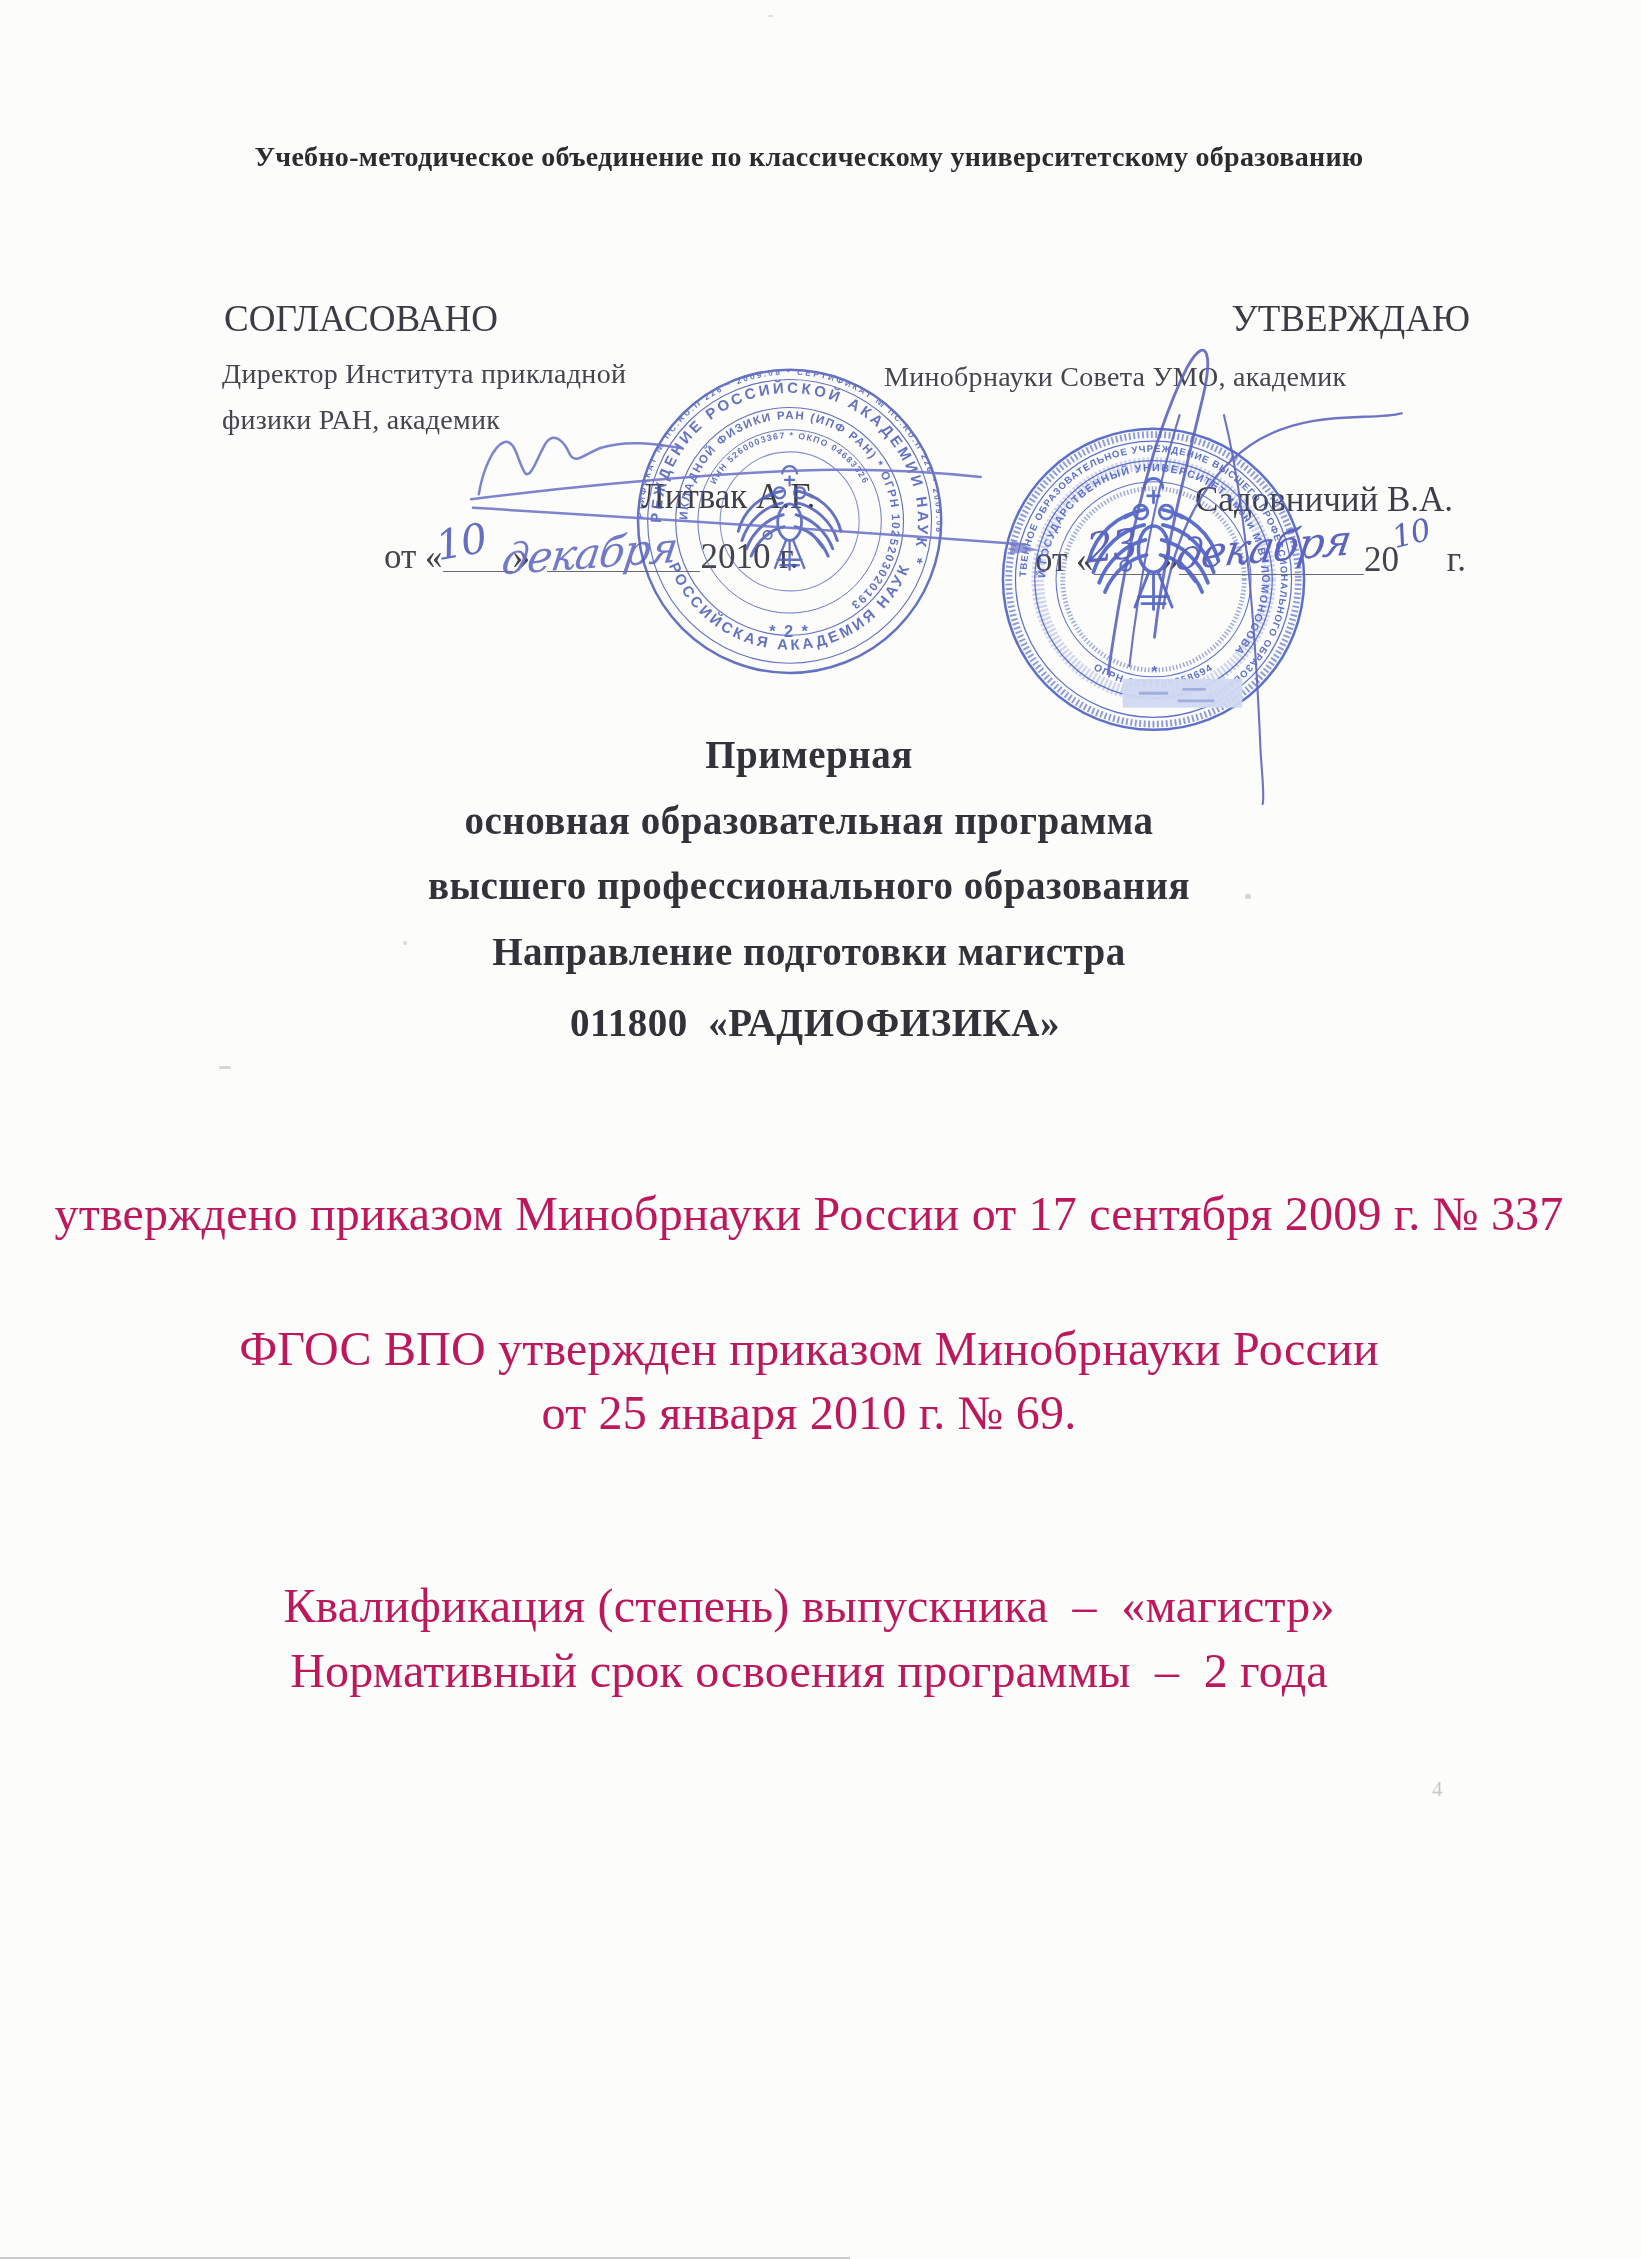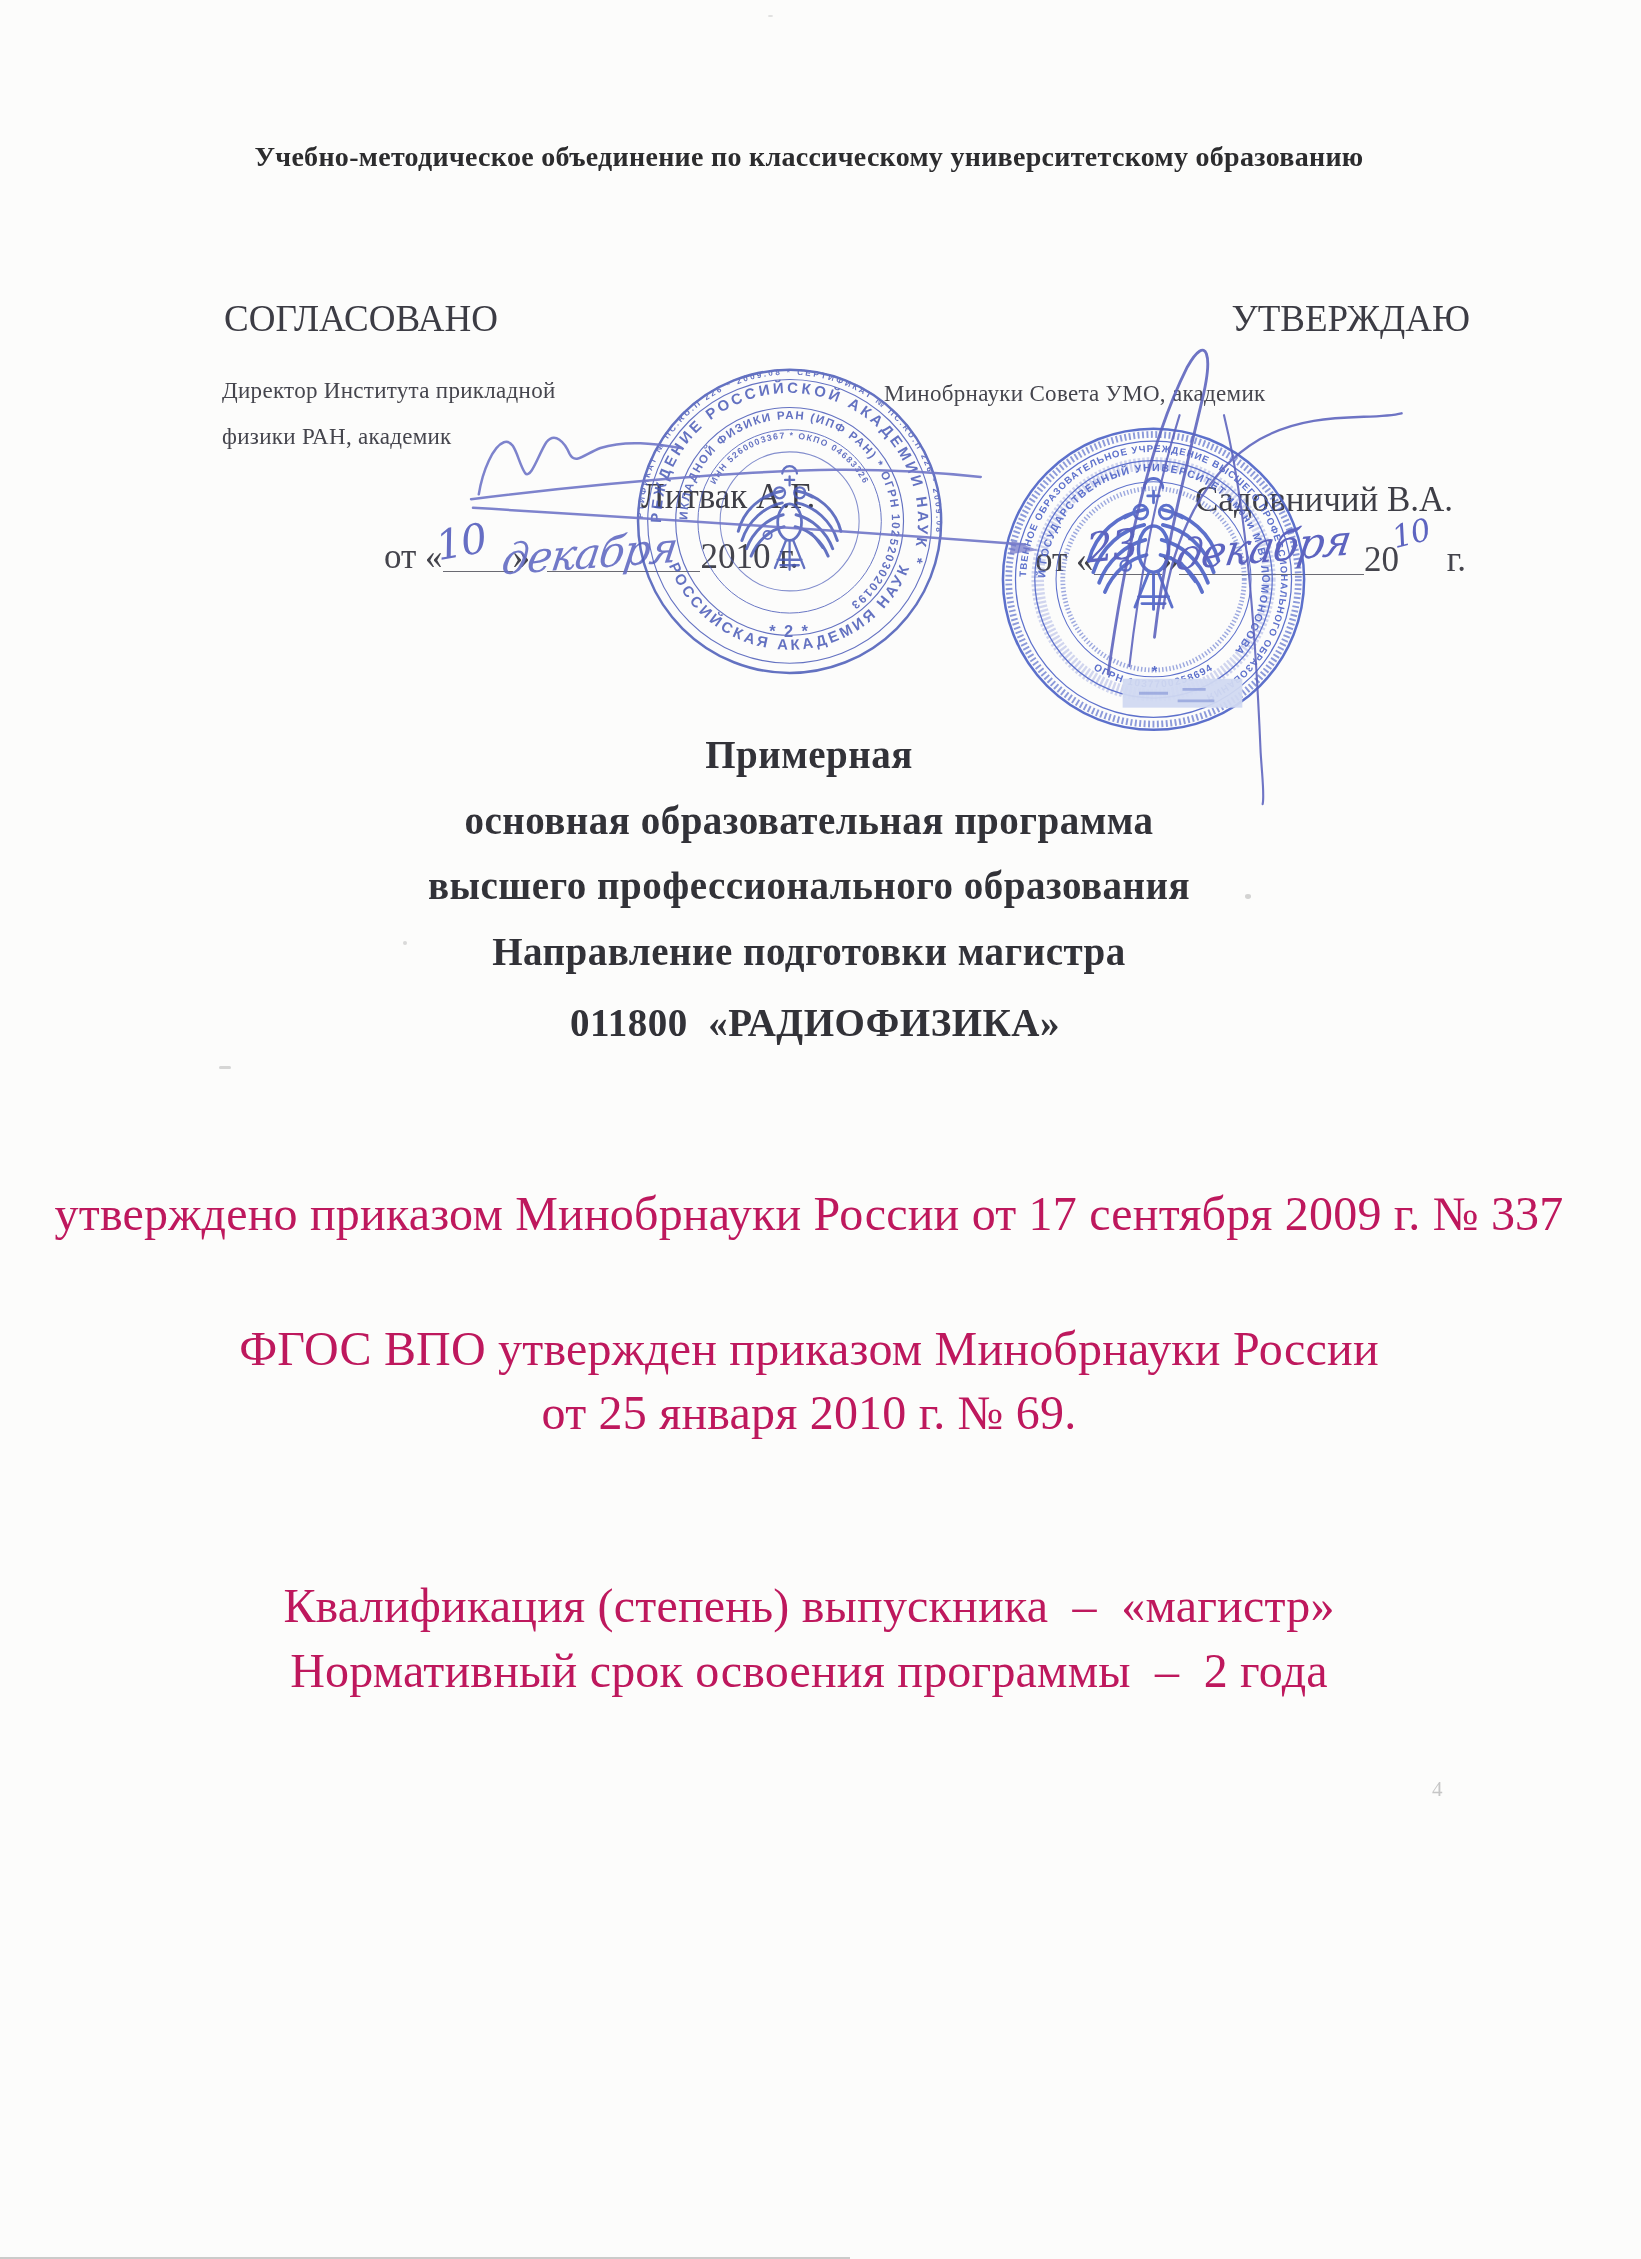--- a/index.html
+++ b/index.html
@@ -3,21 +3,21 @@
 <meta charset="utf-8">
 <style>
   html,body{margin:0;padding:0;width:1641px;height:2259px;overflow:hidden;}
   body{background:#e9e9e9;}
   .page{position:relative;width:1641px;height:2259px;background:#fcfcfb;overflow:hidden;
         font-family:"Liberation Serif",serif;}
   .t{position:absolute;white-space:pre-wrap;color:#3f3f46;z-index:1;}
   .center{left:0;right:23px;text-align:center;}
   .hdr{top:141px;font-size:28px;font-weight:bold;color:#2c2c2e;letter-spacing:0.3px;}
   .approve-heading{font-size:37px;color:#3c3c44;}
-  .role{font-size:23px;color:#45454d;letter-spacing:0.3px;margin-top:20px;}
+  .role{font-size:28px;color:#45454d;letter-spacing:0.3px;}
   .name{font-size:35px;color:#3e3e46;}
   .dateline{font-size:35px;color:#44444c;z-index:1;}
   .blank{display:inline-block;border-bottom:1.9px solid #6a6a72;height:1.05em;
          vertical-align:baseline;margin-bottom:-3.9px;}
   .sp{display:inline-block;}
   .title-line{font-weight:bold;font-size:39px;color:#323238;letter-spacing:0.5px;}
   .body-line{font-size:48px;color:#be185d;letter-spacing:0.2px;}
   .hw{position:absolute;font-family:"DejaVu Serif",serif;font-style:italic;
       color:#666ec4;letter-spacing:-1px;}
   .hw-under{z-index:2;}

